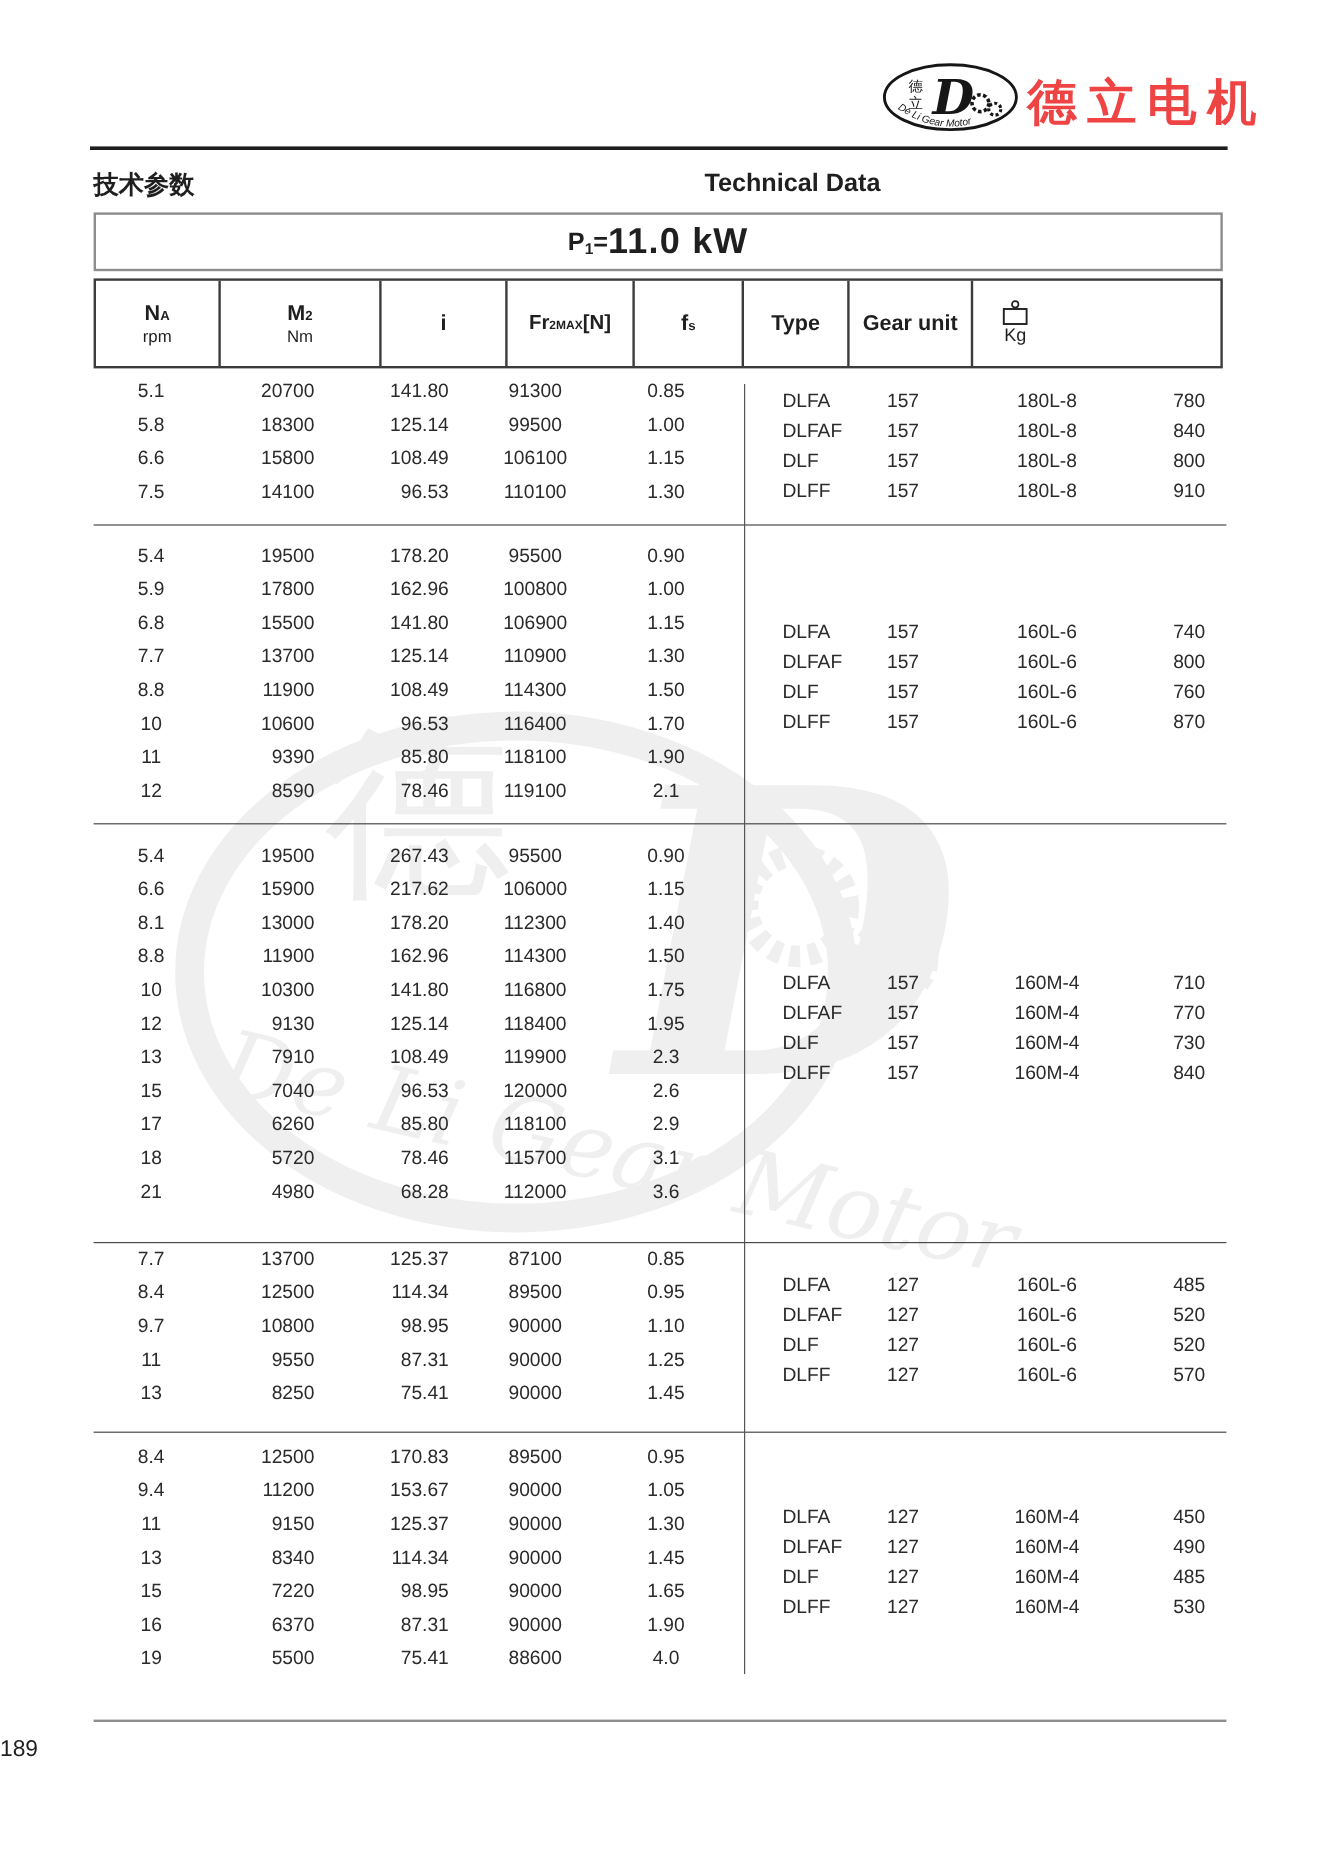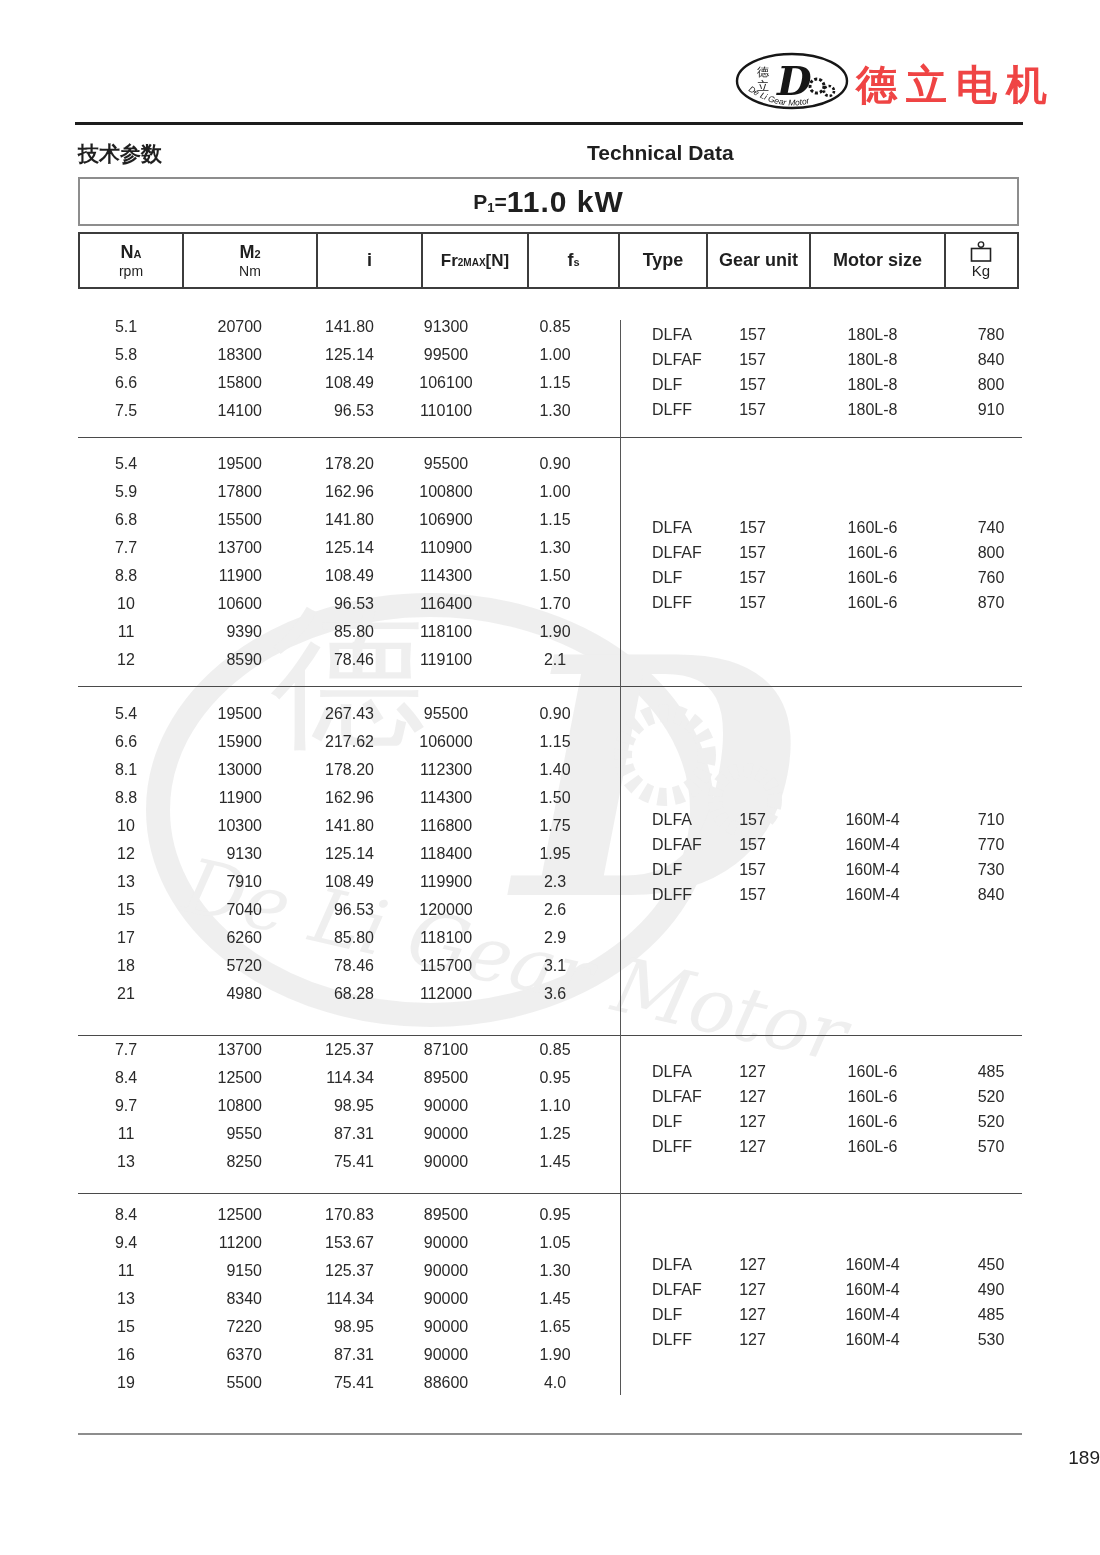--- a/index.html
+++ b/index.html
@@ -36,21 +36,21 @@
     border:2px solid #8d8d8d;
     display:flex; align-items:center; justify-content:center;
   }
   .power-box .p-main { font-size:21px; font-weight:bold; }
   .power-box .p-sub  { font-size:13px; font-weight:bold; align-self:flex-end; padding-bottom:9px; }
   .power-box .p-eq   { font-size:21px; font-weight:bold; }
   .power-box .p-val  { font-size:30px; font-weight:bold; letter-spacing:1px; }
 
   
   .thead {
-    position:absolute; left:78px; top:232px; width:941px; height:57px;
+    position:absolute; left:78px; top:232px; width:941px; height:75px;
     border:2px solid #3c3c3c;
     display:flex;
   }
   .hcell {
     border-left:2px solid #3c3c3c;
     display:flex; flex-direction:column; align-items:center; justify-content:center;
     line-height:1.15;
   }
   .hcell:first-child { border-left:none; }
   .h-na {width:102px;} .h-m2 {width:134px;} .h-i {width:105px;} .h-fr {width:106px;}
@@ -80,21 +80,21 @@
   .c-na { width:96px;  text-align:center; }
   .c-m2 { width:88px;  text-align:right; }
   .c-i  { width:112px; text-align:right; }
   .c-fr { width:144px; text-align:center; }
   .c-fs { width:102px; text-align:center; padding-right:28px; }
   .t-type  { width:100px; padding-left:32px; }
   .t-gear  { width:65px;  text-align:center; }
   .t-motor { width:175px; text-align:center; }
   .t-kg    { width:62px;  text-align:center; }
 
-  .page-number { position:absolute; left:0; top:1447px; width:1100px; text-align:right; font-size:19px; }
+  .page-number { position:absolute; left:0; top:1447px; width:1100px; text-align:left; font-size:19px; }
 </style>
 </head>
 <body>
 
 <div class="page">
 
   <svg class="watermark" viewBox="0 0 820 560">
     <ellipse cx="310" cy="290" rx="272" ry="205" fill="none" stroke="#555" stroke-width="24"></ellipse>
     <text x="150" y="210" font-size="155" font-family="DejaVu Serif, serif">德</text>
     <text x="395" y="375" font-size="330" font-weight="bold" font-style="italic" font-family="DejaVu Serif, serif">D</text>
@@ -143,23 +143,20 @@
     </div>
     <div class="hcell h-fs">
       <div><span class="hmain">f</span><span class="hsub">s</span></div>
     </div>
     <div class="hcell h-type">
       <span class="hmain">Type</span>
     </div>
     <div class="hcell h-gear">
       <span class="hmain">Gear unit</span>
     </div>
-    <div class="hcell h-motor">
-      <span class="hmain">Motor size</span>
-    </div>
     <div class="hcell h-kg">
       <svg width="26" height="22" viewBox="0 0 26 22">
         <circle cx="13" cy="3.6" r="2.7" fill="none" stroke="#222" stroke-width="1.4"></circle>
         <rect x="3.5" y="7.5" width="19" height="12.5" fill="none" stroke="#222" stroke-width="1.6"></rect>
       </svg>
       <div class="hunit">Kg</div>
     </div>
   </div>
 
   <div class="tbody">

